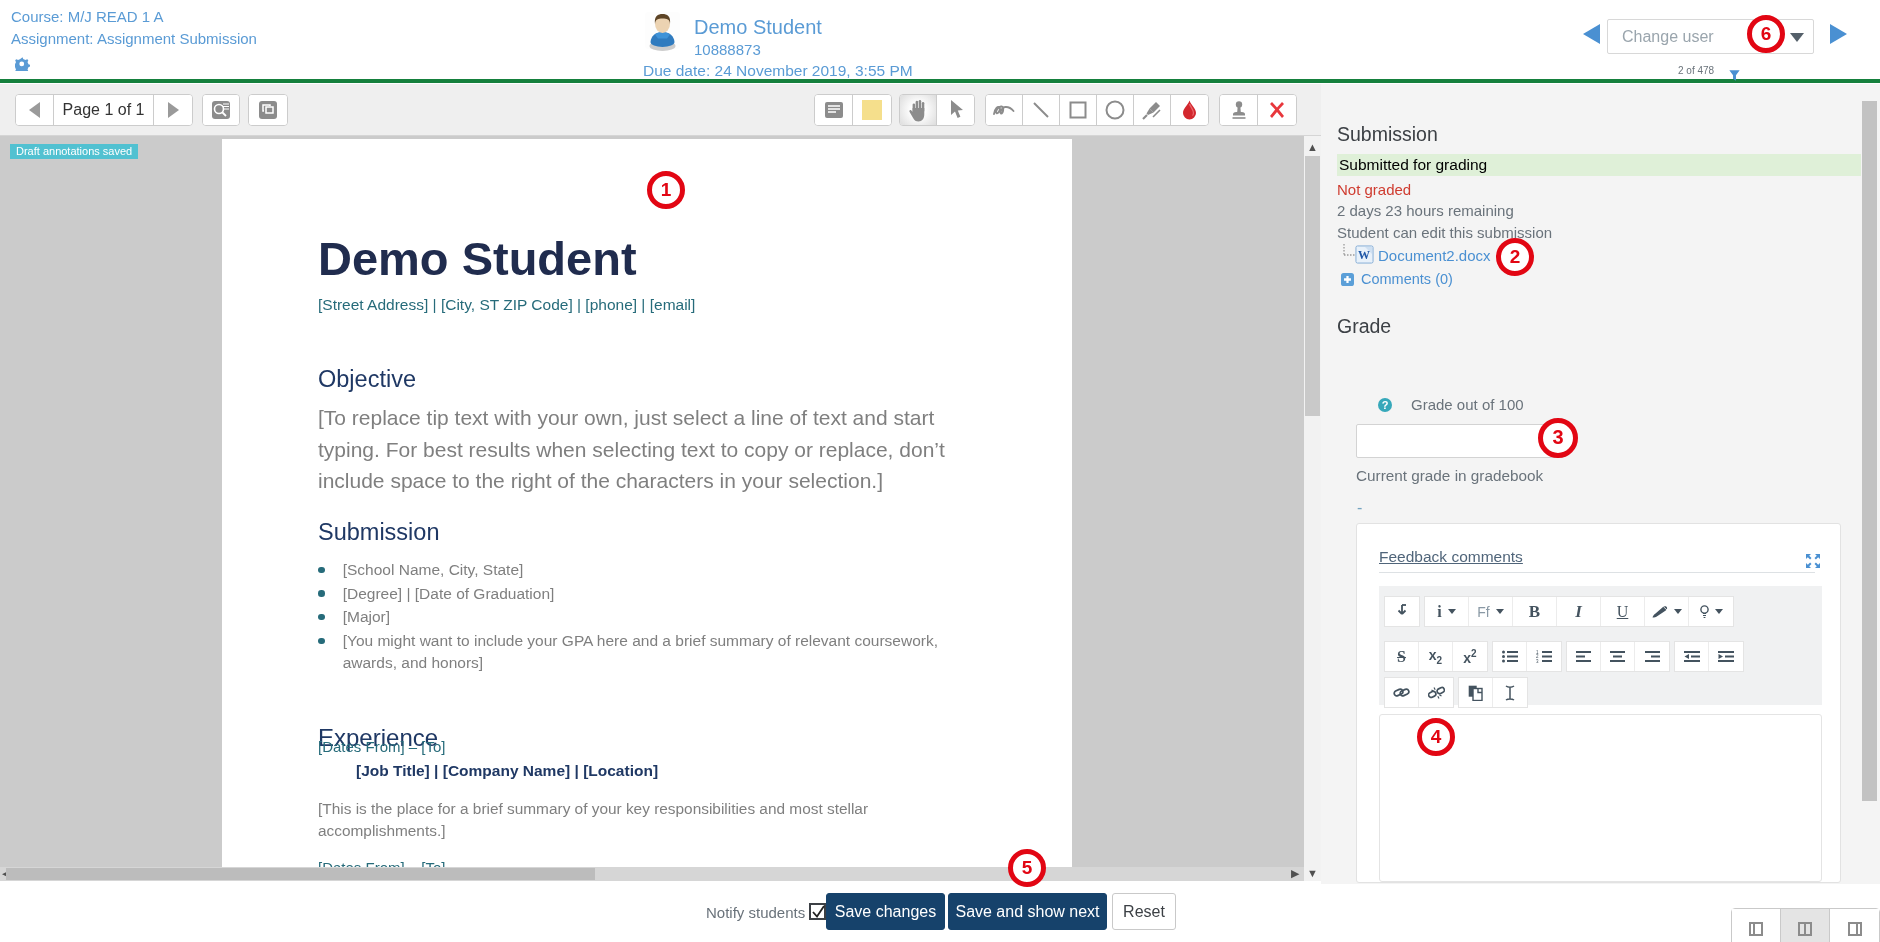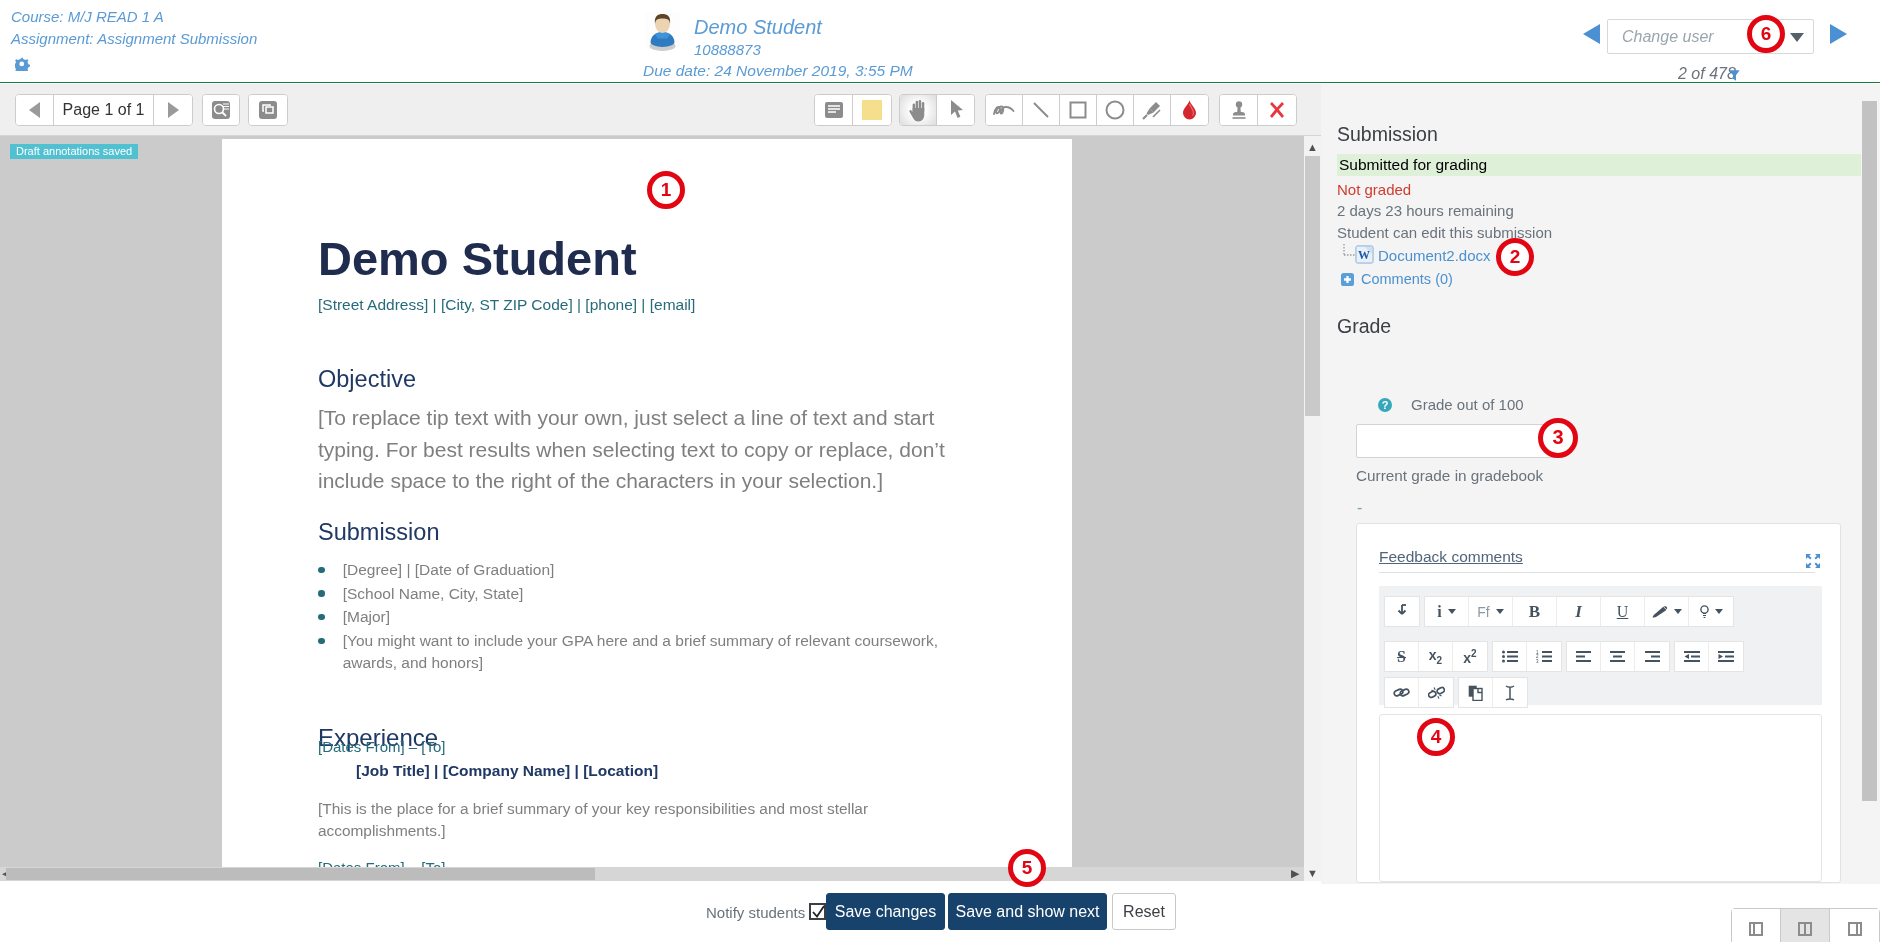--- a/index.html
+++ b/index.html
@@ -2,40 +2,40 @@
 <html><head>
 <meta charset="utf-8">
 <style>
 * { margin:0; padding:0; box-sizing:border-box; }
 html,body { width:1880px; height:942px; overflow:hidden; background:#fff;
   font-family:"Liberation Sans", sans-serif; }
 #app { position:relative; width:1880px; height:942px; }
 
 
 #header { position:absolute; left:0; top:0; width:1880px; height:83px; background:#fff;
-  border-bottom:1px solid #15803d;font-style:italic; }
+  border-bottom:4px solid #15803d; }
 .hlink { color:#5a9bd5; font-size:15px; }
 #crumb1 { position:absolute; left:11px; top:8px; }
 #crumb2 { position:absolute; left:11px; top:30px; }
 #gear { position:absolute; left:15px; top:56px; }
 #avatar { position:absolute; left:645px; top:12px; width:35px; height:40px; }
 #uname { position:absolute; left:694px; top:16px; font-size:20px; color:#5a9bd5; }
 #uid { position:absolute; left:694px; top:41px; font-size:15px; color:#5a9bd5; }
 #due { position:absolute; left:643px; top:62px; font-size:15.5px; color:#5a9bd5; }
 
 #navL { position:absolute; left:1583px; top:24px; width:0; height:0;
   border-top:10px solid transparent; border-bottom:10px solid transparent; border-right:17px solid #4a90d2; }
 #navR { position:absolute; left:1830px; top:24px; width:0; height:0;
   border-top:10px solid transparent; border-bottom:10px solid transparent; border-left:17px solid #4a90d2; }
 #chuser { position:absolute; left:1607px; top:19px; width:207px; height:35px; background:#fff;
   border:1px solid #d8d8d8; border-radius:2px; }
 #chuser .ph { position:absolute; left:14px; top:8px; font-size:16px; color:#9aa5ad; }
 #chuser .caret { position:absolute; right:9px; top:13px; width:0; height:0;
   border-left:7px solid transparent; border-right:7px solid transparent; border-top:9px solid #55606a; }
-#countrow { position:absolute; left:1678px; top:65px; font-size:16px; color:#6a737b; }
+#countrow { position:absolute; left:1678px; top:65px; font-size:10px; color:#6a737b; }
 
 
 .rc { position:absolute; border:5px solid #e20613; border-radius:50%; background:#fff;
   color:#e20613; font-weight:bold; text-align:center; }
 
 
 #toolbar { position:absolute; left:0; top:84px; width:1321px; height:52px; background:#efefef;
   border-bottom:1px solid #d5d5d5; }
 .btngrp { position:absolute; top:10px; height:32px; display:flex; border:1px solid #cccccc;
   border-radius:4px; background:#fff; }
@@ -132,22 +132,22 @@
 <div id="app">
 
   <div id="canvas">
     <div id="page">
       <div class="doc navy" style="left:96px; top:92.1px; font-size:47px; font-weight:bold; color:#202c4e;">Demo Student</div>
       <div class="doc teal" style="left:96px; top:158px; font-size:15.5px; line-height:16px;">[Street Address] | [City, ST ZIP Code] | [phone] | [email]</div>
       <div class="doc navy" style="left:96px; top:227.5px; font-size:23.5px; line-height:24px;">Objective</div>
       <div class="doc" style="left:96px; top:263px; width:630px; font-size:21px; line-height:31.5px;">[To replace tip text with your own, just select a line of text and start typing. For best results when selecting text to copy or replace, don’t include space to the right of the characters in your selection.]</div>
       <div class="doc navy" style="left:96px; top:381px; font-size:23.5px; line-height:24px;">Submission</div>
       <ul class="doc" style="left:96px; top:420px; width:640px; font-size:15.5px; line-height:21.5px; list-style:none;">
+        <li><span class="bu"></span>[School Name, City, State]</li>
         <li><span class="bu"></span>[Degree] | [Date of Graduation]</li>
-        <li><span class="bu"></span>[School Name, City, State]</li>
         <li><span class="bu"></span>[Major]</li>
         <li><span class="bu"></span>[You might want to include your GPA here and a brief summary of relevant coursework, awards, and honors]</li>
       </ul>
       <div class="doc navy" style="left:96px; top:558px; font-size:24px; line-height:25px;margin-top:28px;">Experience</div>
       <div class="doc teal" style="left:96px; top:600px; font-size:15px; line-height:15.5px;">[Dates From] – [To]</div>
       <div class="doc navy" style="left:96px; top:623.9px; font-size:15.5px; line-height:16px; font-weight:bold;margin-left:38px;">[Job Title] | [Company Name] | [Location]</div>
       <div class="doc" style="left:96px; top:658.6px; width:560px; font-size:15.4px; line-height:22.5px;">[This is the place for a brief summary of your key responsibilities and most stellar accomplishments.]</div>
       <div class="doc teal" style="left:96px; top:721px; font-size:15px; line-height:15.5px;">[Dates From] – [To]</div>
     </div>
     <div id="chip">Draft annotations saved</div>

